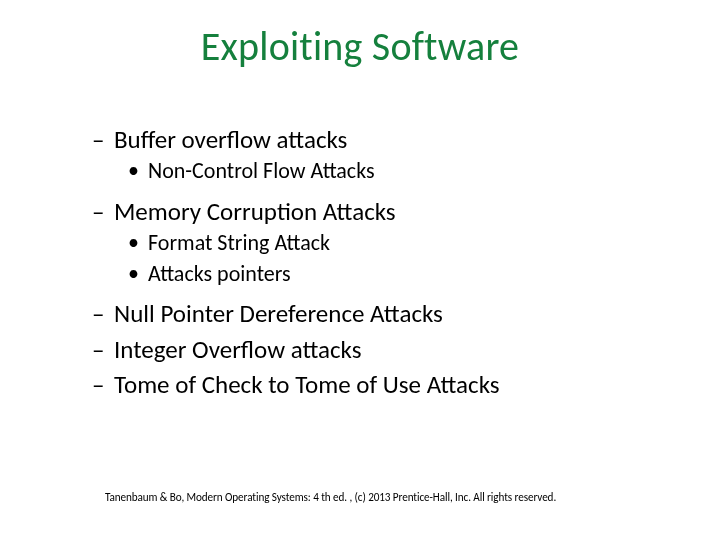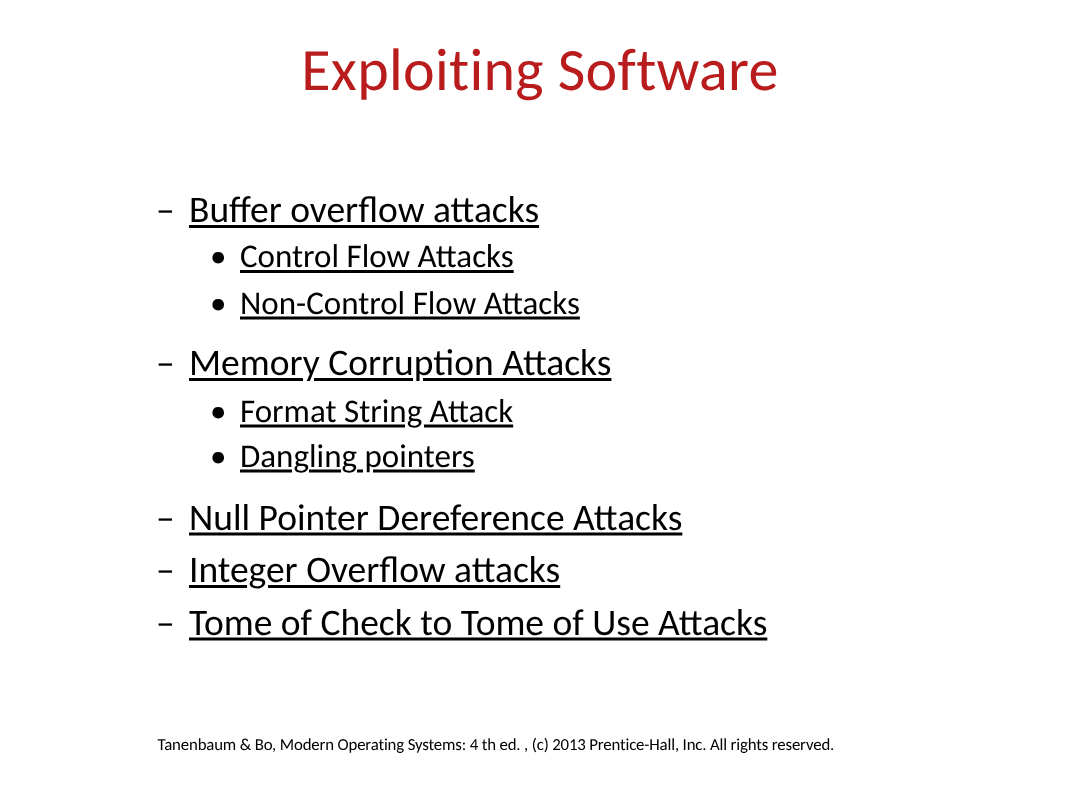--- a/index.html
+++ b/index.html
@@ -17,31 +17,30 @@
     width: 720px;
     height: 540px;
     box-sizing: border-box;
   }
   .title {
     position: absolute;
     top: 22px;
     left: 0;
     width: 720px;
     text-align: center;
-    color: #b91c1c;
+    color: #15803d;
     font-size: 40px;
     font-weight: 400;
     letter-spacing: 0.2px;
   }
   .body {
     position: absolute;
     top: 120px;
-    left: 104px;
+    left: 92px;
     width: 560px;
-    text-decoration: underline;
   }
   .l1 {
     font-size: 25px;
     line-height: 1.25;
     margin: 4px 0 2px 0;
     position: relative;
     padding-left: 22px;
   }
   .l1::before {
     content: "–";
@@ -79,26 +78,25 @@
 </head>
 <body>
 
 <div class="slide">
 
   <div class="title">Exploiting Software</div>
 
   <div class="body">
 
     <div class="l1">Buffer overflow attacks</div>
-    <div class="l2">Control Flow Attacks</div>
     <div class="l2"> Non-Control Flow Attacks</div>
 
     <div class="l1 gap-top">Memory Corruption Attacks</div>
     <div class="l2">Format String Attack</div>
-    <div class="l2">Dangling pointers</div>
+    <div class="l2">Attacks pointers</div>
 
     <div class="l1 gap-top">Null Pointer Dereference Attacks</div>
     <div class="l1">Integer Overflow attacks</div>
     <div class="l1">Tome of Check to Tome of Use Attacks</div>
 
   </div>
 
   <div class="footer">Tanenbaum &amp; Bo, Modern  Operating Systems: 4 th ed. , (c) 2013 Prentice-Hall, Inc. All rights reserved.</div>
 
 </div>

